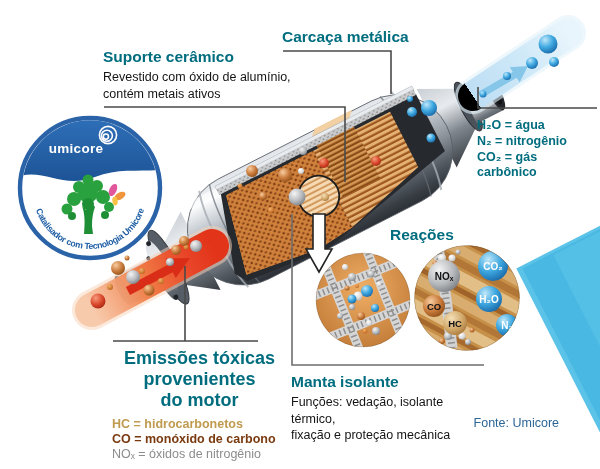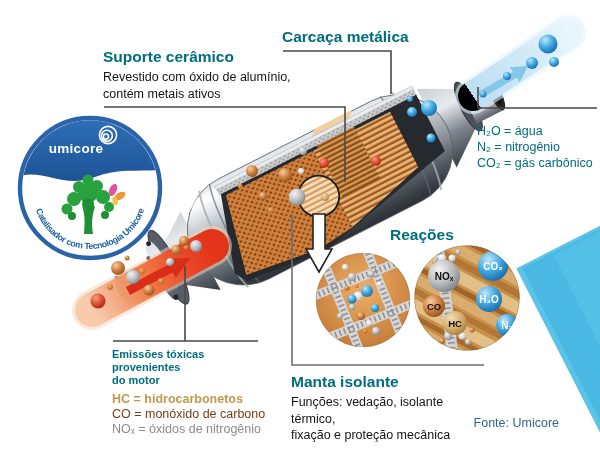--- a/index.html
+++ b/index.html
@@ -2,21 +2,21 @@
 <html><head>
 <meta charset="utf-8">
 <style>
   html,body{margin:0;padding:0;background:#fff;}
   .frame{position:relative;width:600px;height:469px;background:#fff;overflow:hidden;
          font-family:"Liberation Sans","DejaVu Sans",sans-serif;}
   .frame svg{position:absolute;left:0;top:0;}
   .txt{position:absolute;z-index:3;}
   .h{font-weight:bold;color:#006d7f;font-size:15.5px;line-height:1.18;white-space:pre-line;}
   .body-txt{color:#141414;font-size:12.5px;line-height:1.3;white-space:pre-line;margin-top:3px;}
-  .chem{color:#006d7f;font-weight:normal;font-size:12.5px;line-height:1.26;margin-top:6px;}
+  .chem{color:#006d7f;font-weight:bold;font-size:12.5px;line-height:1.26;}
   .chem div{margin:0;}
   .em-items{font-size:12.5px;line-height:1.22;margin-top:5px;}
   .fonte{color:#2d6596;font-size:12.5px;}
   svg text{font-family:"Liberation Sans","DejaVu Sans",sans-serif;}
 </style>
 </head>
 <body>
 
 <div class="frame">
 
@@ -382,26 +382,26 @@
   <div class="chem">
     <div>H₂O = água</div>
     <div>N₂ = nitrogênio</div>
     <div>CO₂ = gás carbônico</div>
   </div>
 </div>
 
 <div class="txt h" style="left:390px;top:226px;">Reações</div>
 
 <div class="txt" style="left:112px;top:348px;width:175px;">
-  <div class="h" style="font-size:11px;">Emissões tóxicas
+  <div class="h" style="font-size:18px;text-align:center;">Emissões tóxicas
 provenientes
 do motor</div>
   <div class="em-items">
     <div style="color:#bf9a4f;font-weight:bold;">HC = hidrocarbonetos</div>
-    <div style="color:#7a3a10;font-weight:normal;">CO = monóxido de carbono</div>
+    <div style="color:#7a3a10;font-weight:bold;">CO = monóxido de carbono</div>
     <div style="color:#8c8c8c;">NOₓ = óxidos de nitrogênio</div>
   </div>
 </div>
 
 <div class="txt" style="left:291px;top:373px;width:200px;">
   <div class="h">Manta isolante</div>
   <div class="body-txt">Funções: vedação, isolante térmico,
 fixação e proteção mecânica</div>
 </div>
 

